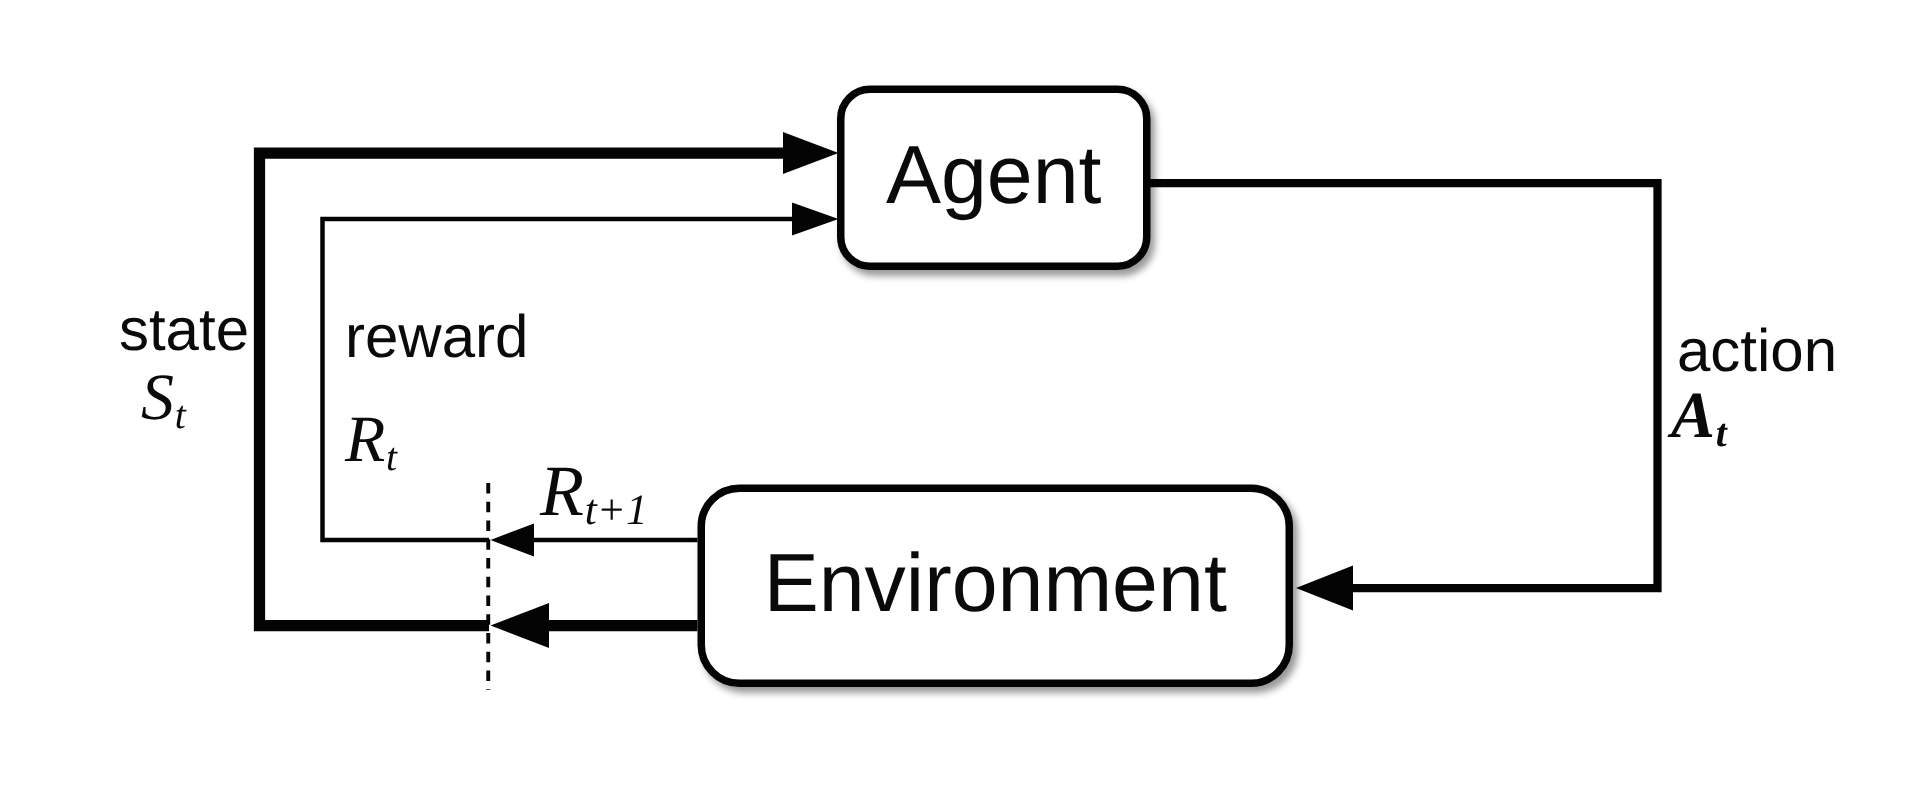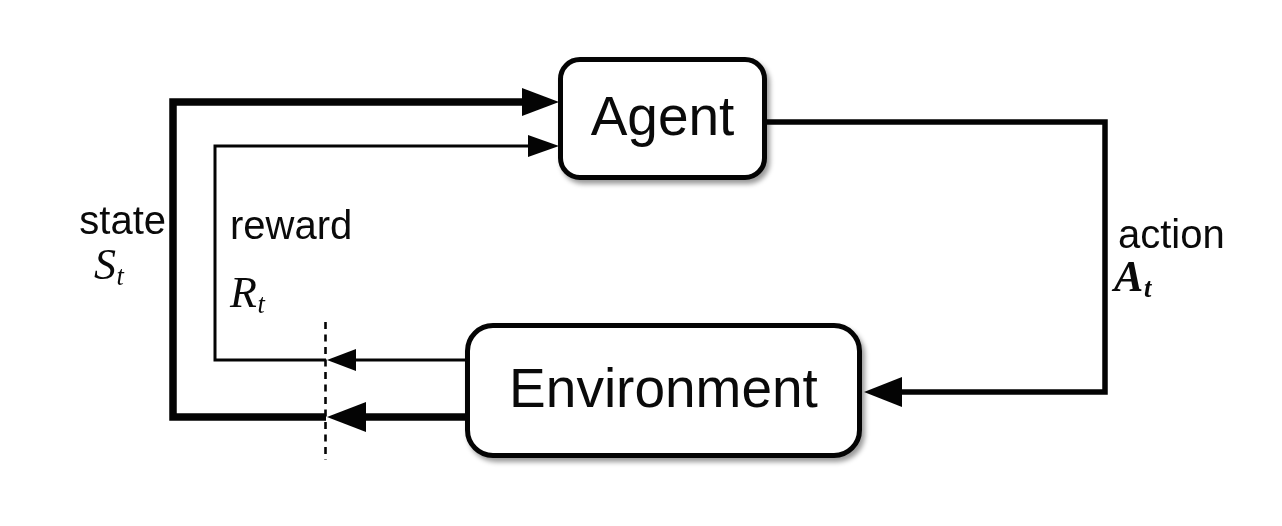--- a/index.html
+++ b/index.html
@@ -132,15 +132,18 @@
   <div class="word-label" id="reward-word">reward</div>
   <div class="math-label" id="reward-sym">
     <span>R</span><span class="sub">t</span>
   </div>
 
   <div class="word-label" id="action-word">action</div>
   <div class="math-label" id="action-sym">
     <span>A</span><span class="sub">t</span>
   </div>
 
+  <div class="math-label math-small" id="next-reward-sym">
+    <span>R</span><span class="sub">t+1</span>
+  </div>
 
 
 </div>
 
 </body></html>

